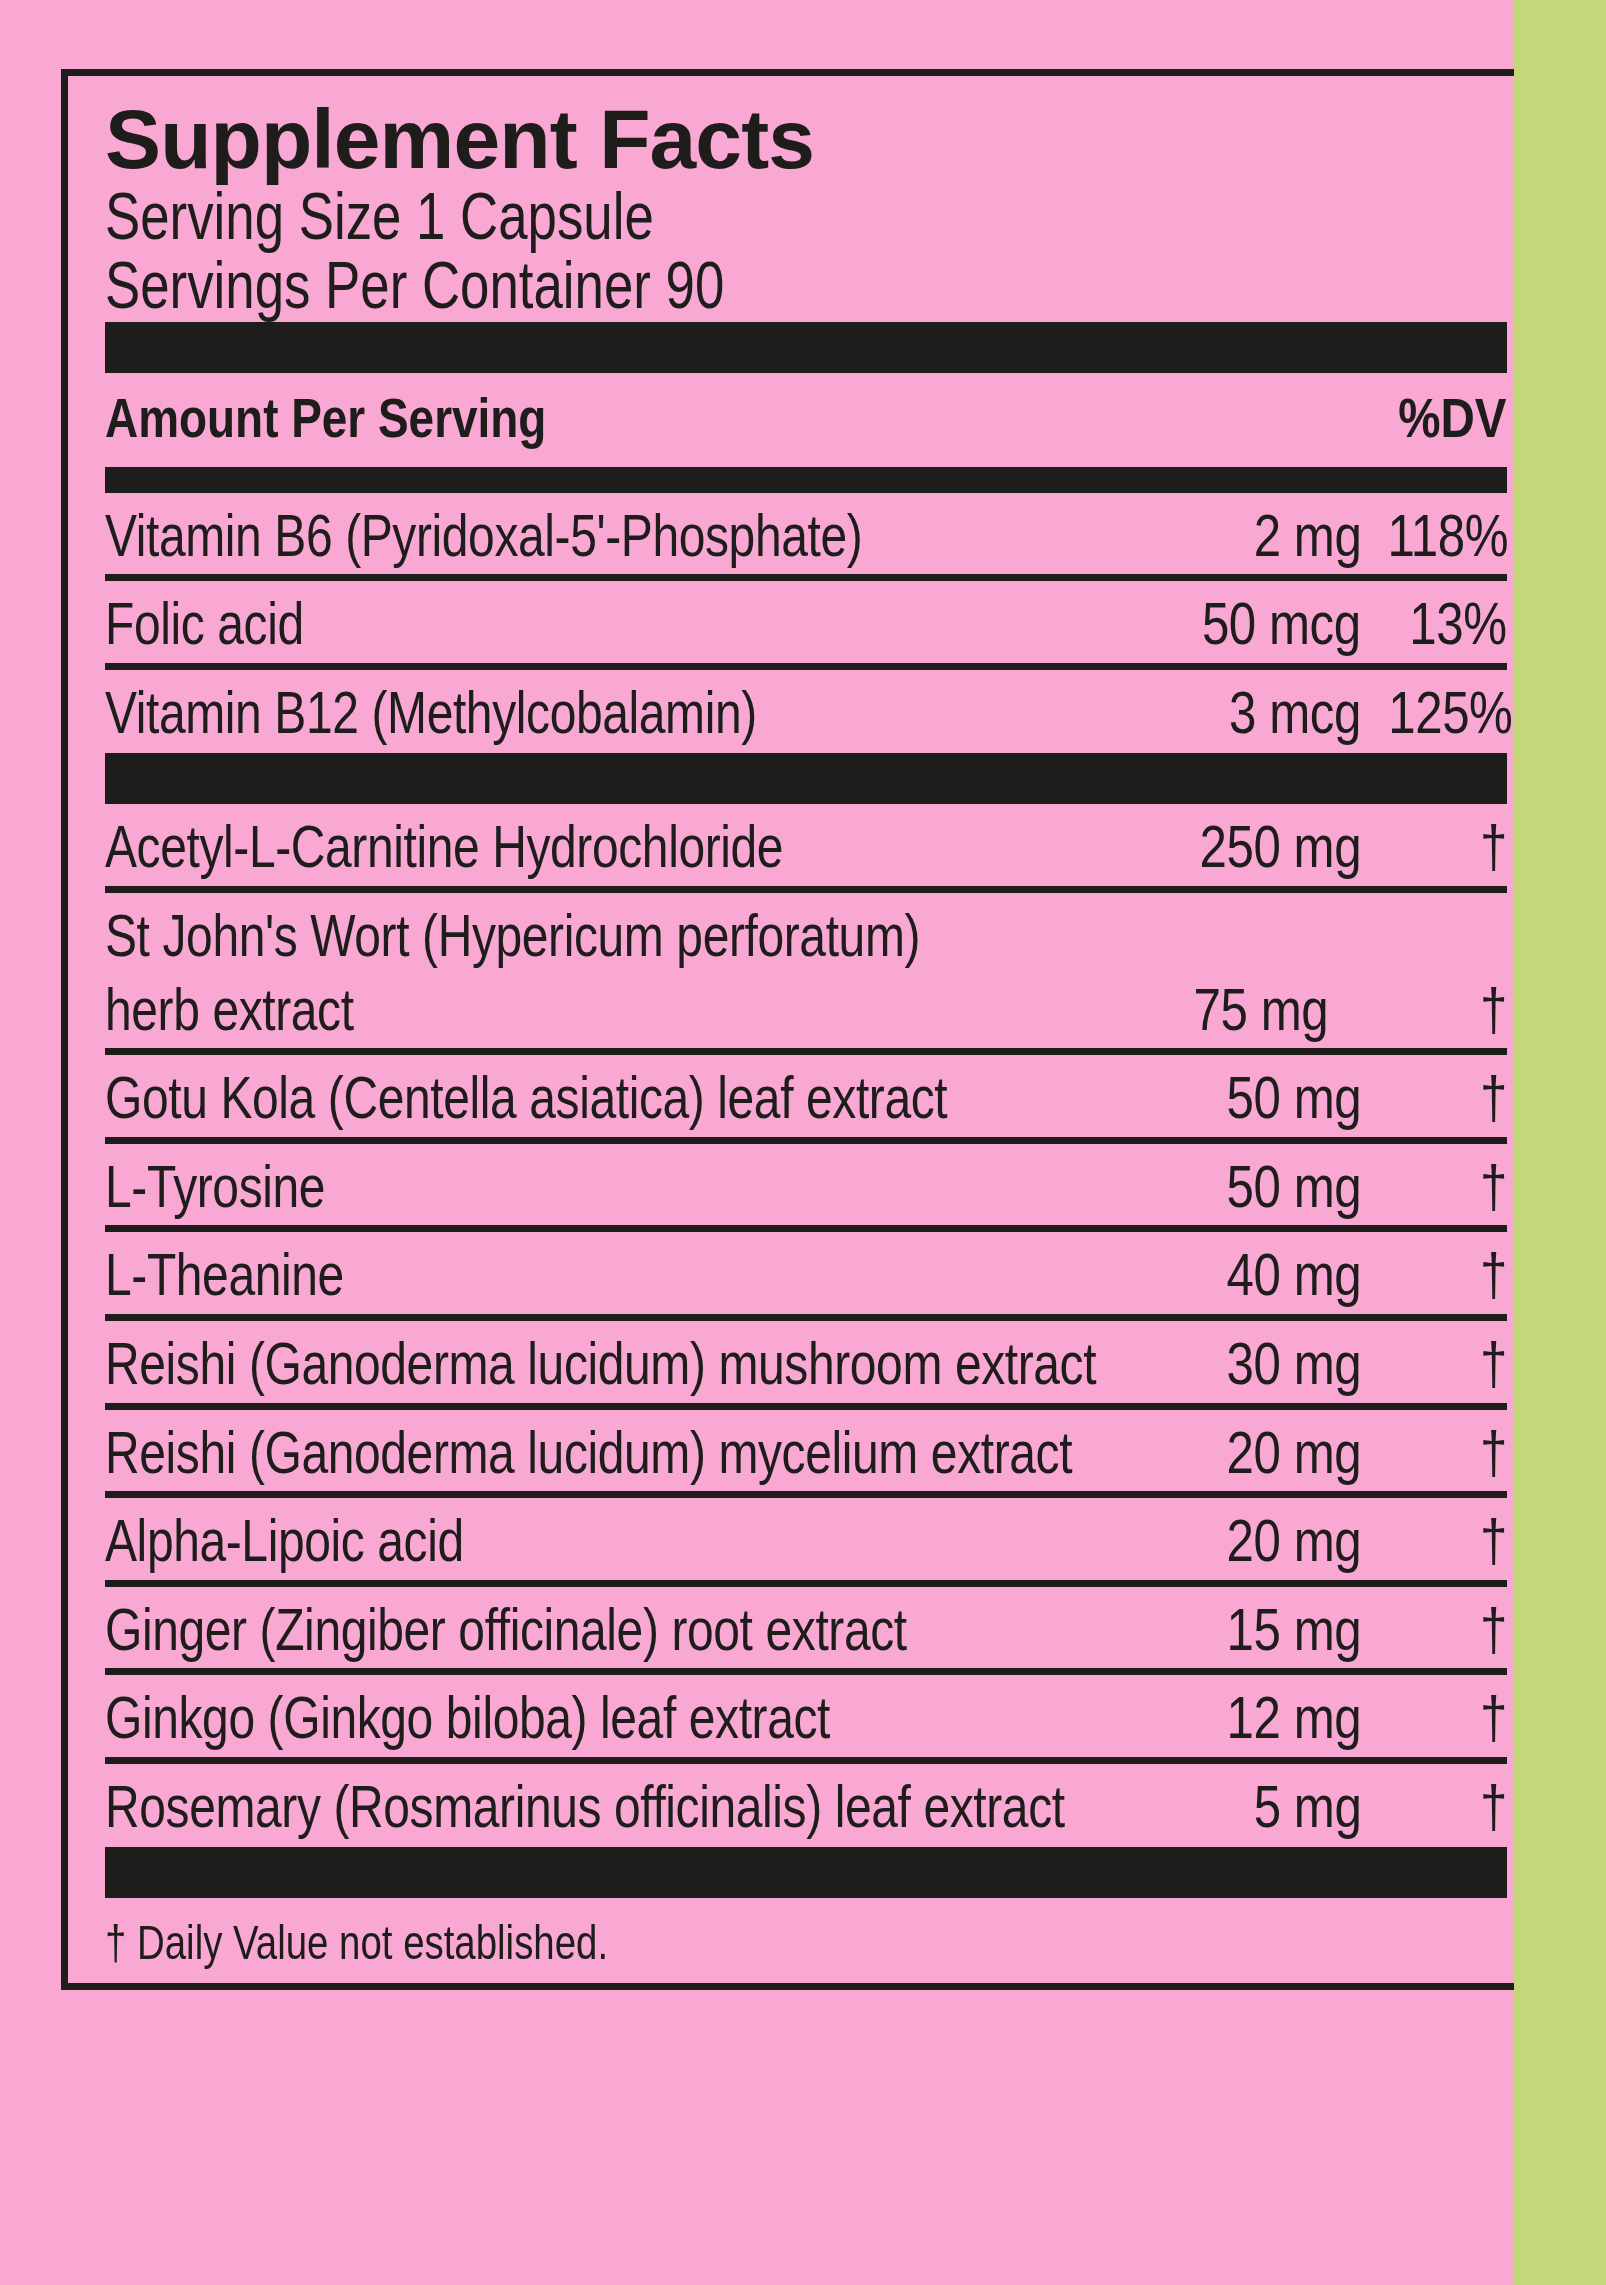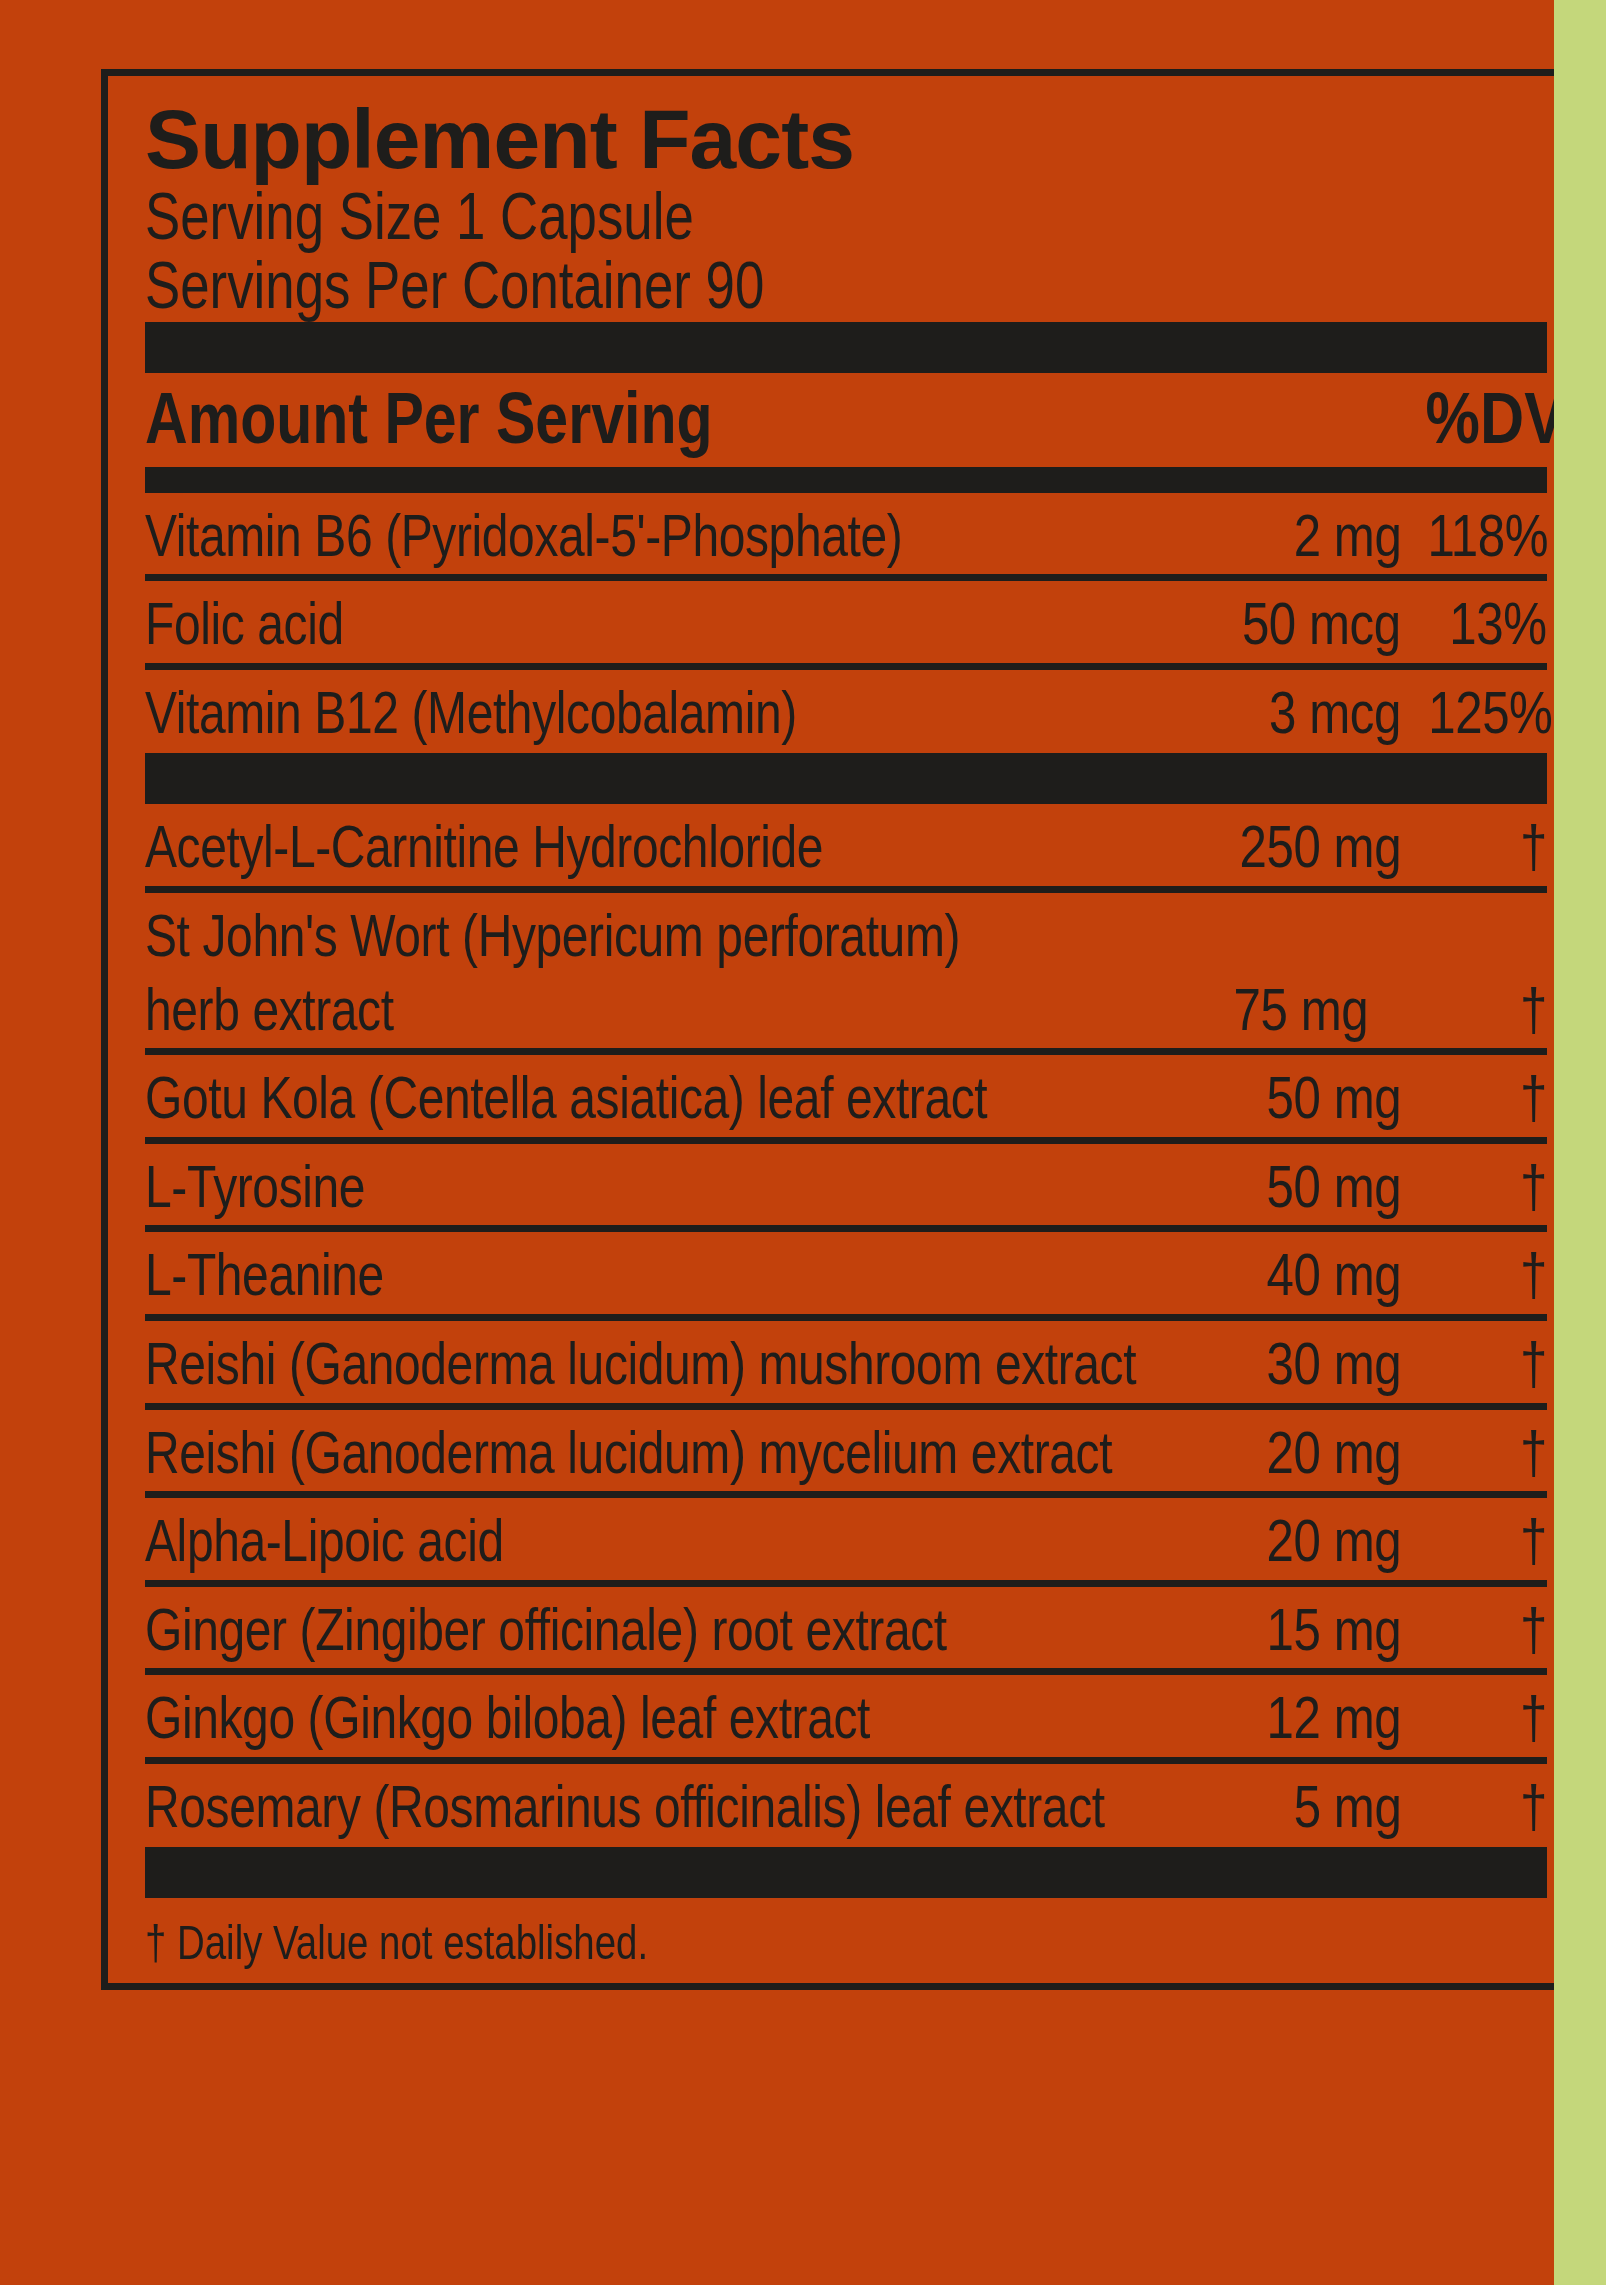--- a/index.html
+++ b/index.html
@@ -6,23 +6,22 @@
     margin: 0;
     padding: 0;
     background: #c4d77b;
     font-family: "Liberation Sans", sans-serif;
     color: #1e1d1b;
   }
   .page {
     position: relative;
     width: 1514px;
     height: 2285px;
-    background: #c2410c;
+    background: #f9a8d4;
     overflow: hidden;
-    padding-left: 40px;
   }
   .facts-panel {
     box-sizing: border-box;
     margin: 69px 0 0 61px;
     width: 1490px;
     height: 1921px;
     border: 7.3px solid #1e1d1b;
     padding: 0 37px;
     overflow: hidden;
   }
@@ -46,21 +45,21 @@
   .bar {
     width: 100%;
     background: #1e1d1b;
   }
   .bar-thick { height: 51px; margin-top: 1.8px; }
   .bar-mid   { height: 25.6px; }
   .header-row {
     display: flex;
     align-items: baseline;
     padding: 16.4px 0 20px 0;
-    font-size: 72px;
+    font-size: 56px;
     line-height: 58px;
     font-weight: bold;
   }
   .header-amount {
     flex: 1 1 0;
     min-width: 0;
   }
   .header-amount > span {
     display: inline-block;
     white-space: nowrap;

